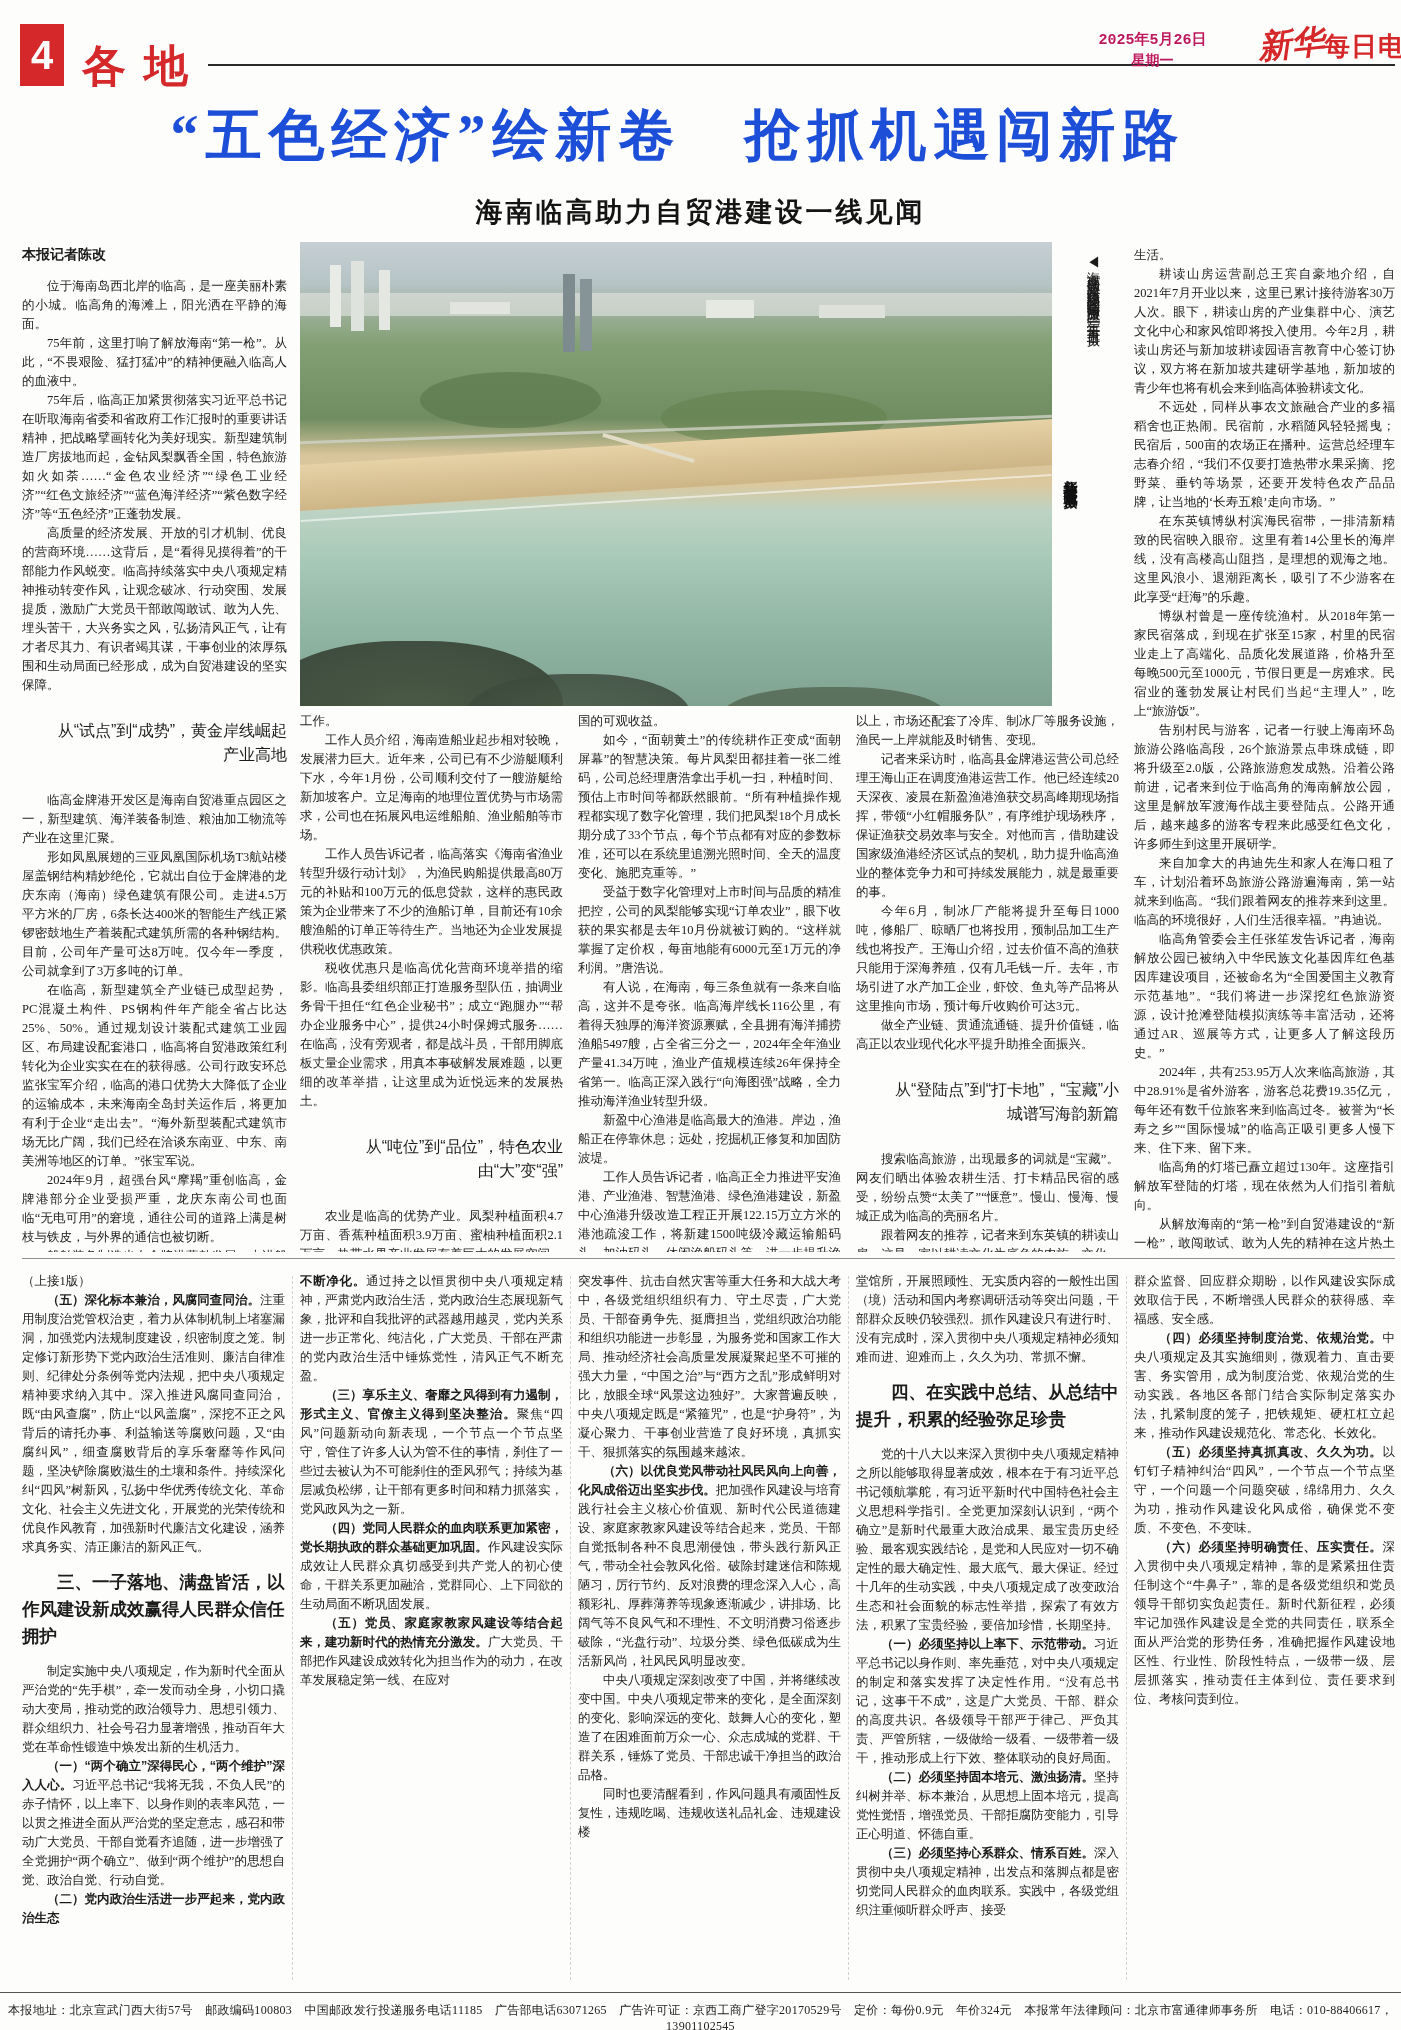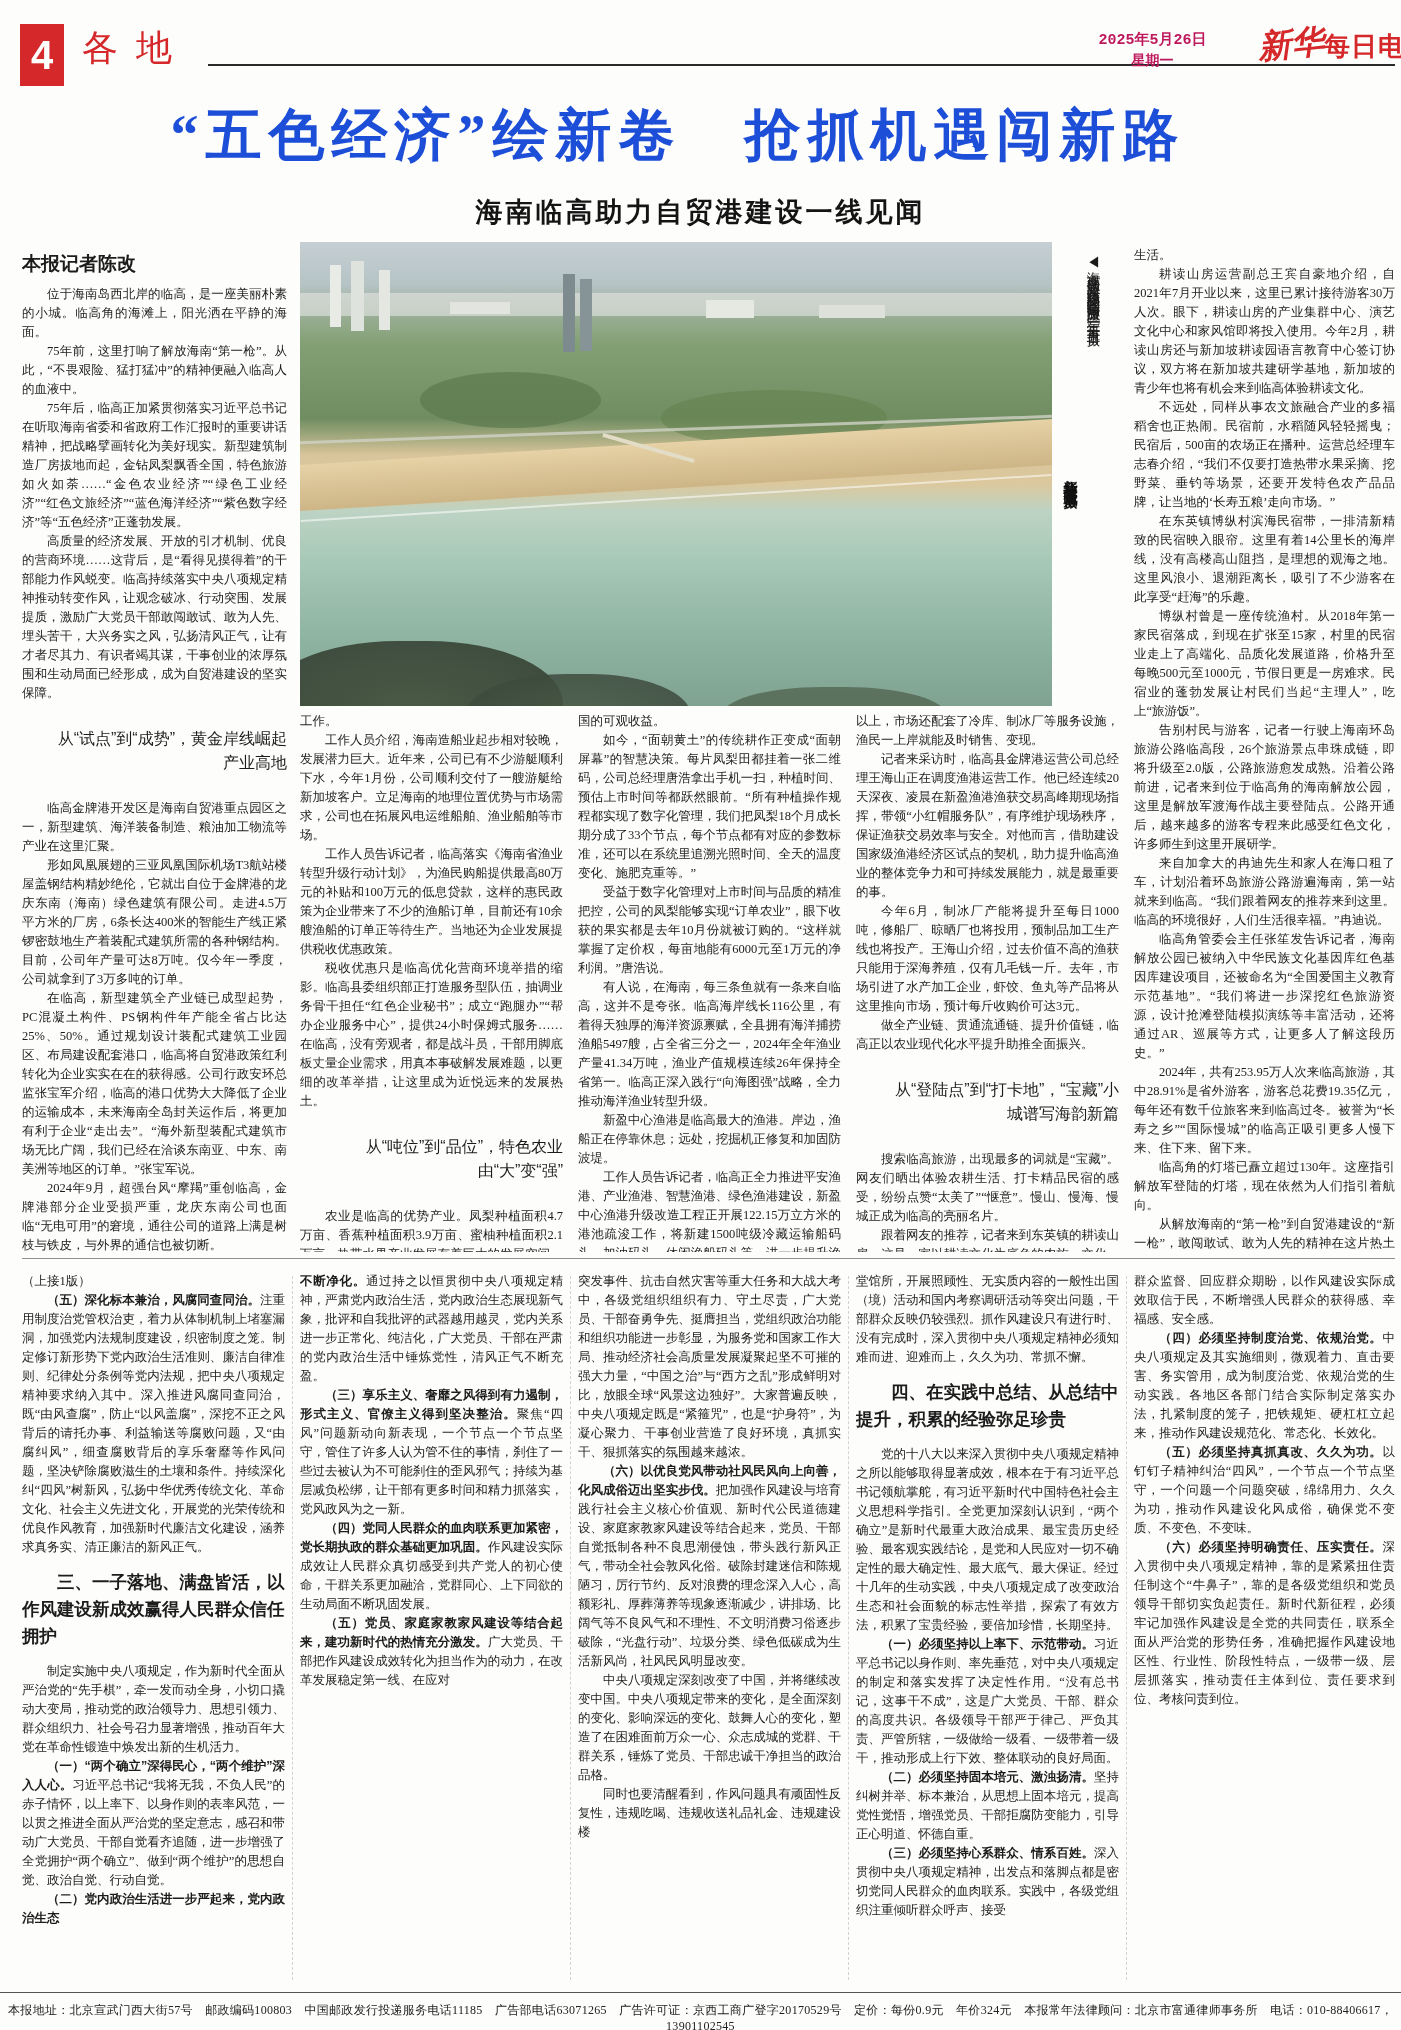--- a/index.html
+++ b/index.html
@@ -5,40 +5,40 @@
   * { margin:0; padding:0; box-sizing:border-box; }
   html,body { background:#e8e8e4; }
   .page {
     position:relative; width:1401px; height:2030px; margin:0 auto;
     background:#fdfdfb; overflow:hidden; color:#1c1c1c;
     font-family:"Liberation Serif", serif;
   }
   
   .pagenum-box { position:absolute; left:20px; top:24px; width:44px; height:62px;
     background:#d5282a; color:#fff; font:bold 40px/62px "Liberation Sans",sans-serif; text-align:center; }
-  .section-name { position:absolute; left:82px; top:20px; color:#d5282a;
-    font-size:36px; font-weight:normal; letter-spacing:18px; line-height:56px; }
+  .section-name { position:absolute; left:82px; top:39px; color:#d5282a;
+    font-size:44px; font-weight:bold; letter-spacing:18px; line-height:56px; }
   .header-rule { position:absolute; left:208px; top:64px; width:1187px; height:2px; background:#2a2a2a; }
   .date-block { position:absolute; left:1060px; top:30px; width:185px; text-align:center;
     font-family:Liberation Mono, monospace; color:#be185d; }
   .date-line1 { font-size:15px; font-weight:bold; }
   .date-line2 { font-size:14px; font-weight:bold; margin-top:3px; }
   .masthead { position:absolute; left:1258px; top:22px; width:140px; color:#d5282a; white-space:nowrap; }
   .masthead .mh1 { display:inline-block; font-size:33px; font-weight:bold; font-style:italic; transform:rotate(-6deg); }
   .masthead .mh2 { font-size:26px; font-weight:900; letter-spacing:1px; }
   
   .headline { position:absolute; left:0; top:98px; width:1356px; text-align:center;
     color:#1d4ed8; font-size:56px; font-weight:800; letter-spacing:7px; }
   .subheadline { position:absolute; left:0; top:194px; width:1401px; text-align:center;
     font-family:"Liberation Sans",sans-serif; font-size:27px; font-weight:bold; letter-spacing:3px; color:#141414; }
   
   .col { position:absolute; overflow:hidden; text-align:justify; font-size:12.5px; line-height:19px; }
   .blk-p  { text-indent:2em; }
   .blk-cont { text-indent:0; }
-  .blk-by { font-family:Liberation Sans, sans-serif; font-weight:bold; font-size:19px; margin:8px 0 12px 0; }
+  .blk-by { font-family:Liberation Mono, monospace; font-weight:bold; font-size:14px; margin:0 0 12px 0; }
   .blk-h { font-family:"Liberation Sans",sans-serif; font-weight:normal; font-size:16px;
     line-height:24px; margin:24px 0; text-indent:2em; text-align:right; }
   .blk-H { font-family:"Liberation Sans",sans-serif; font-weight:bold; font-size:17.5px;
     line-height:27px; margin:12px 0; text-indent:2em; text-align:left; }
   .col b { font-family:"Liberation Sans",sans-serif; }
   .col b.tail { margin-left:6px; }
   .colL { left:22px;  top:246px;  width:265px; height:1006px; }
   .colA { left:300px; top:712px;  width:263px; height:540px; }
   .colB { left:578px; top:712px;  width:263px; height:540px; }
   .colC { left:856px; top:712px;  width:263px; height:540px; }

